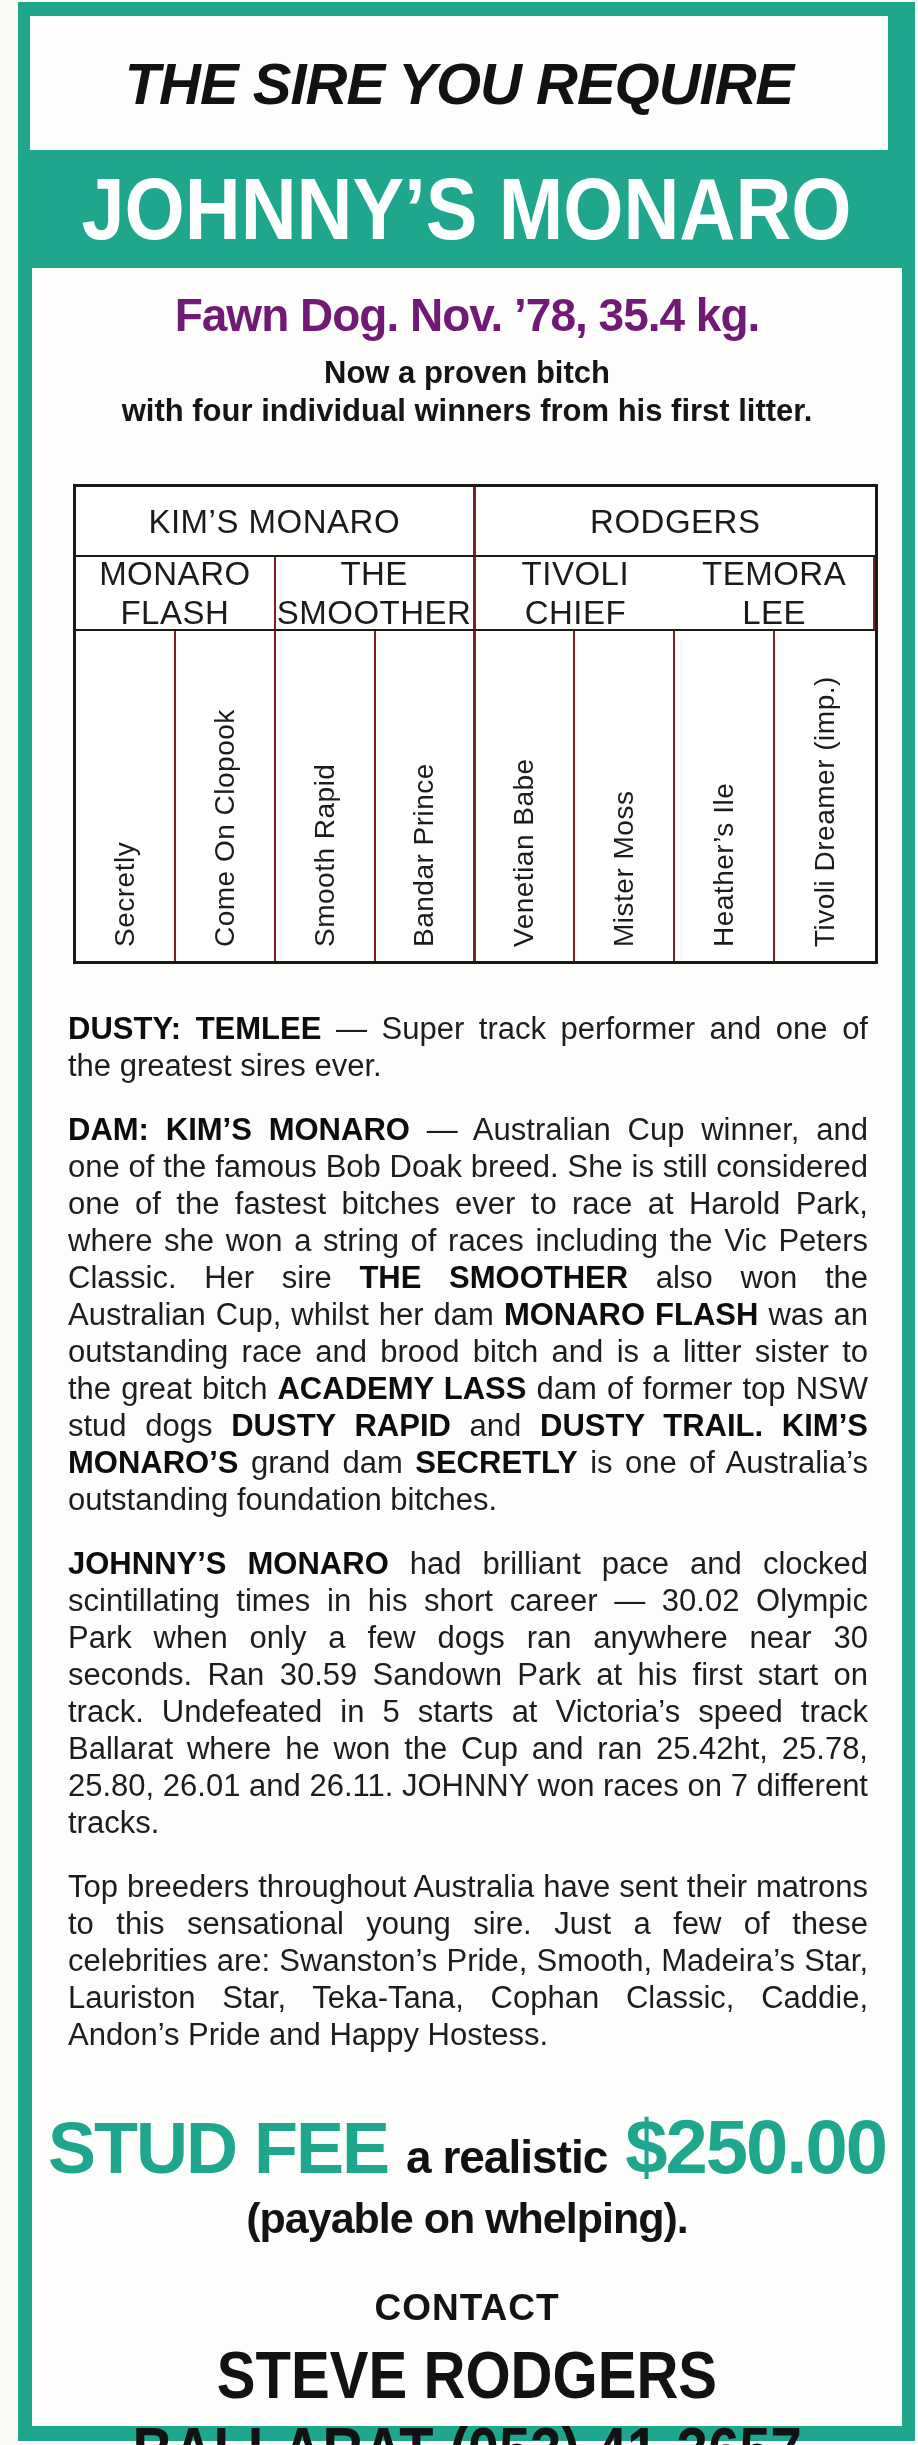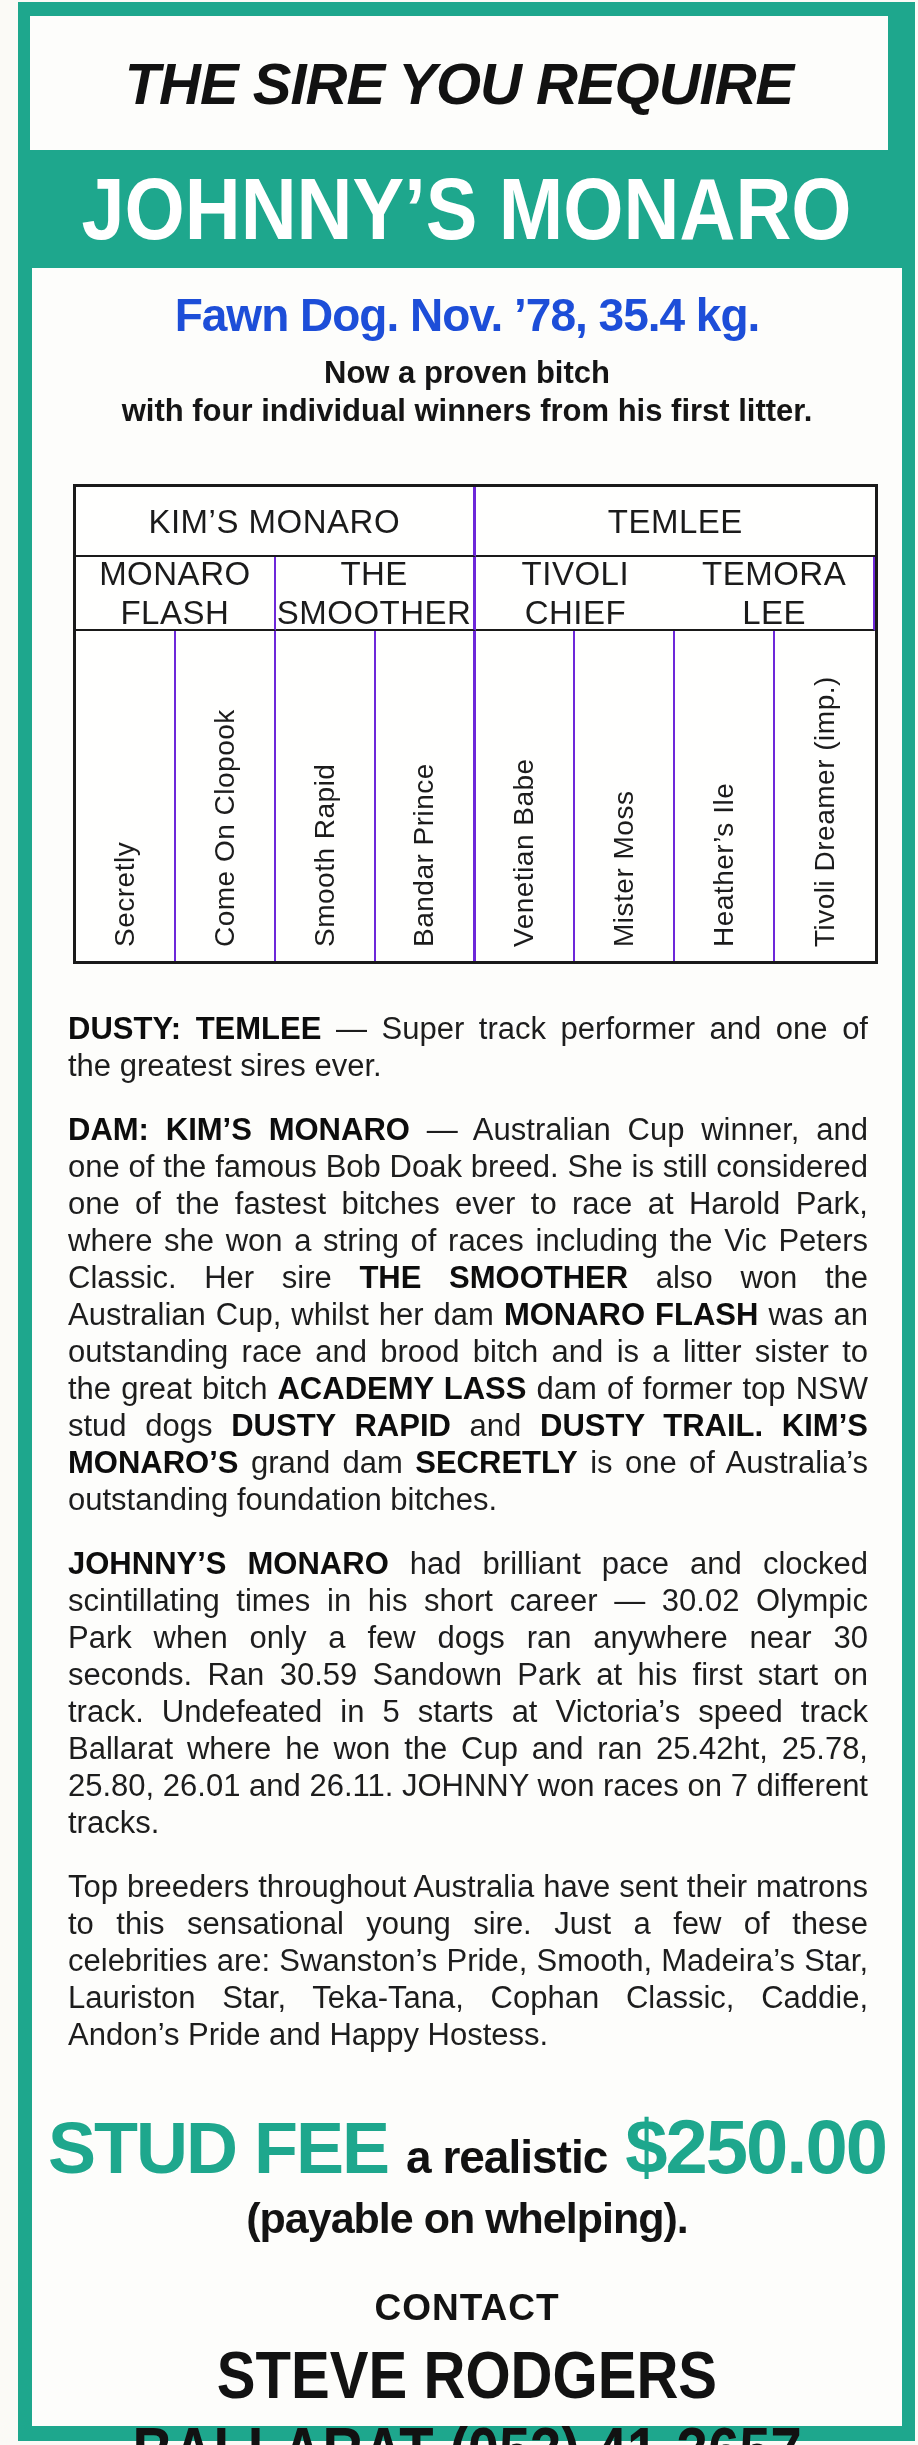--- a/index.html
+++ b/index.html
@@ -29,38 +29,38 @@
     color:#ffffff;font-weight:700;font-size:88px;white-space:nowrap;
     transform:scaleX(0.88);transform-origin:50% 50%;
     letter-spacing:0px;
   }
   .content{
     position:absolute;left:14px;top:266px;width:870px;height:2158px;
     background:#fdfdfb;
   }
   .fawn{
     margin-top:20px;text-align:center;
-    font-size:46px;font-weight:700;letter-spacing:-1px;color:#1d4ed8;
+    font-size:46px;font-weight:700;letter-spacing:-1px;color:#701a75;
     white-space:nowrap;
   }
   .proven{
     margin-top:12px;text-align:center;
     font-size:31px;line-height:38px;font-weight:700;color:#151515;
   }
   .pedigree{
     width:799px;margin:54px 0 0 41px;
     display:grid;
     grid-template-columns:repeat(8,1fr);
     grid-template-rows:70px 74px 330px;
     border:3px solid #1a1a1a;
     background:#fffffe;
     box-sizing:content-box;
   }
   .p-cell{
-    border-right:2px solid #6d28d9;
+    border-right:2px solid #7f1d1d;
     border-bottom:2px solid #1a1a1a;
     display:flex;align-items:center;justify-content:center;
     text-align:center;
     font-size:33px;line-height:39px;font-weight:400;color:#1b1b1b;
     letter-spacing:0.5px;
   }
   .span4{grid-column:span 4;}
   .span2{grid-column:span 2;}
   .mid{border-right-width:3px;}
   .nr{border-right:none;}
@@ -123,21 +123,21 @@
     <div class="fawn">Fawn Dog. Nov. ’78, 35.4 kg.</div>
 
     <div class="proven">
       <div>Now a proven bitch</div>
       <div>with four individual winners from his first litter.</div>
     </div>
 
     <div class="pedigree">
 
       <div class="p-cell span4 mid">KIM’S MONARO</div>
-      <div class="p-cell span4 nr">TEMLEE</div>
+      <div class="p-cell span4 nr">RODGERS</div>
 
       <div class="p-cell span2">MONARO FLASH</div>
       <div class="p-cell span2 mid">THE SMOOTHER</div>
       <div class="p-cell span2 nr">TIVOLI CHIEF</div>
       <div class="p-cell span2">TEMORA LEE</div>
 
       <div class="p-cell vcell">
           <span class="vtext">Secretly</span>
         </div>
       <div class="p-cell vcell">

